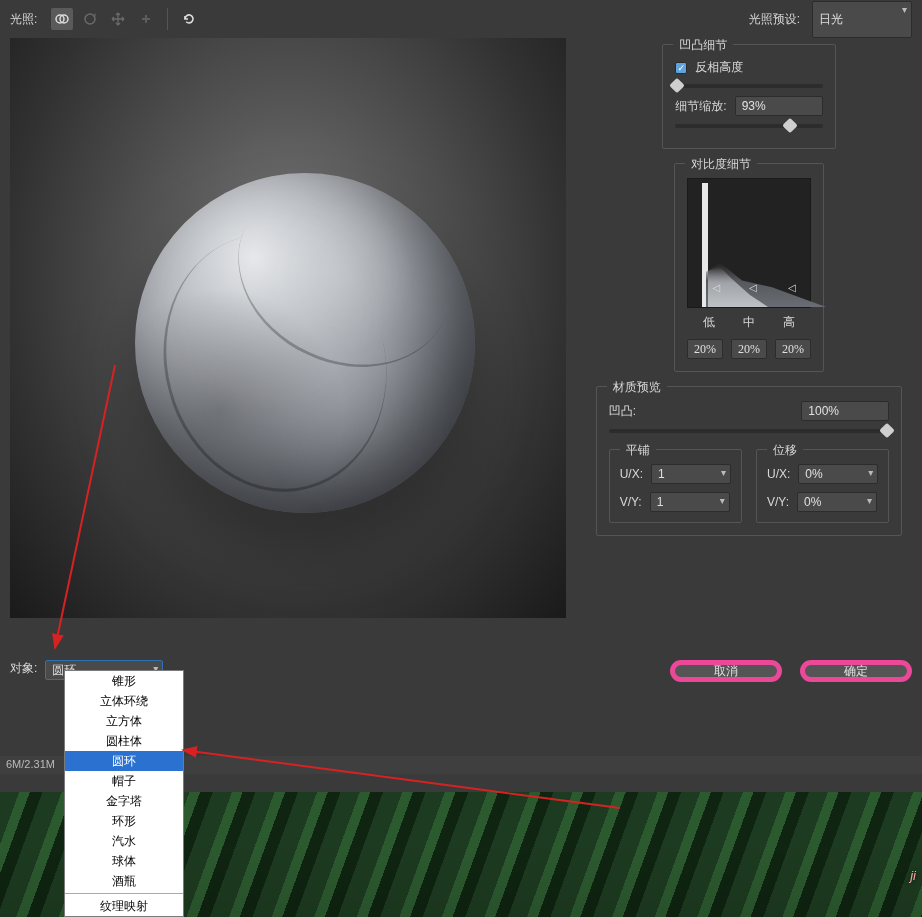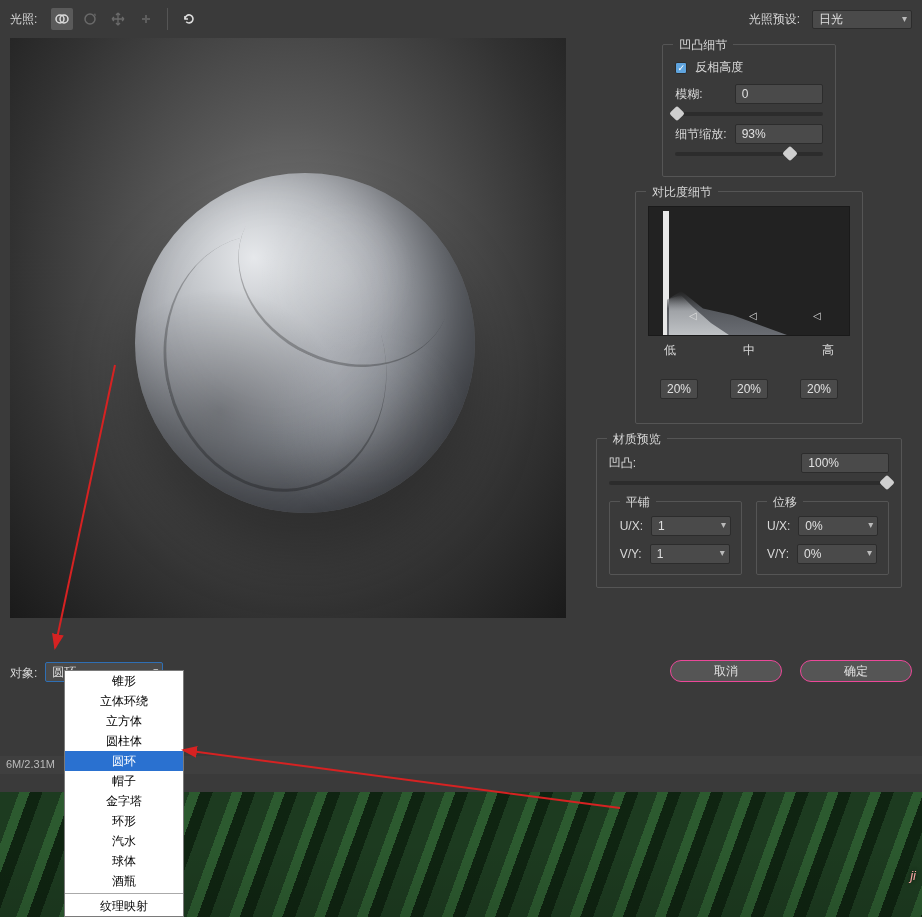--- a/index.html
+++ b/index.html
@@ -29,21 +29,21 @@
   font-size: 13px;
 }
 .tool-btn.active { background: #5a5a5a; color: #e0e0e0; }
 .tool-btn.dim { color: #6a6a6a; }
 .tool-sep { width: 1px; height: 22px; background: #555; margin: 0 4px; }
 .lighting-preset-label { margin-left: auto; margin-right: 6px; }
 .select-box {
   background: #4a4a4a;
   border: 1px solid #2c2c2c;
   color: #e0e0e0;
-  height: 19px;
+  height: 37px;
   padding: 0 18px 0 6px;
   border-radius: 2px;
   position: relative;
   display: inline-flex;
   align-items: center;
   min-width: 100px;
 }
 .select-box::after {
   content: "▾";
   position: absolute;
@@ -196,21 +196,21 @@
   font-size: 10px;
   color: #ddd;
 }
 .histo-labels {
   display: flex;
   justify-content: space-between;
   padding: 0 16px;
   margin-bottom: 8px;
 }
 .three-inputs { display: flex; gap: 8px; }
-.three-inputs .num-input { flex: 1; margin: 12px; width: auto; }
+.three-inputs .num-input { flex: 1; margin: 0; width: auto; font-family: Liberation Serif, serif; }
 .subgroup-row { display: flex; gap: 14px; }
 .subgroup {
   border: 1px solid #555;
   border-radius: 2px;
   padding: 14px 10px 10px 10px;
   position: relative;
   flex: 1;
   margin-top: 8px;
 }
 .mini-select {
@@ -225,21 +225,21 @@
   padding: 0 18px 0 6px;
   width: 80px;
 }
 .mini-select::after {
   content: "▾";
   position: absolute; right: 4px; top: 2px;
   font-size: 10px; color: #bbb;
 }
 .bottom-bar {
   display: flex;
-  align-items: flex-end;
+  align-items: flex-start;
   padding: 12px 10px 0 10px;
   gap: 8px;
 }
 .object-dropdown {
   width: 118px;
   height: 20px;
   background: #4a4a4a;
   border: 1px solid #2f6fb4;
   color: #e0e0e0;
   display: inline-flex;
@@ -251,21 +251,21 @@
 .object-dropdown::after {
   content: "▾";
   position: absolute; right: 4px; top: 2px;
   font-size: 10px; color: #bbb;
 }
 .action-btn {
   margin-left: auto;
   width: 112px;
   height: 22px;
   background: #555;
-  border: 1px solid #ec4899;
+  border: 5px solid #ec4899;
   border-radius: 12px;
   color: #e0e0e0;
   display: inline-flex;
   align-items: center;
   justify-content: center;
 }
 .action-btn + .action-btn { margin-left: 10px; }
 .dropdown-menu {
   position: absolute;
   left: 64px;
@@ -378,24 +378,20 @@
     </div>
   </div>
 
   <div class="right-panel">
 
     <div class="group">
       <span class="group-title">凹凸细节</span>
       <div class="row">
         <span class="checkbox">✓</span>
         <span>反相高度</span>
-      </div>
-      <div class="row">
-        <span class="row-label">模糊:</span>
-        <span class="num-input">0</span>
       </div>
       <div class="slider-track">
         <span class="slider-thumb" style="left:1%"></span>
       </div>
       <div class="row">
         <span class="row-label">细节缩放:</span>
         <span class="num-input">93%</span>
       </div>
       <div class="slider-track">
         <span class="slider-thumb" style="left:78%"></span>

